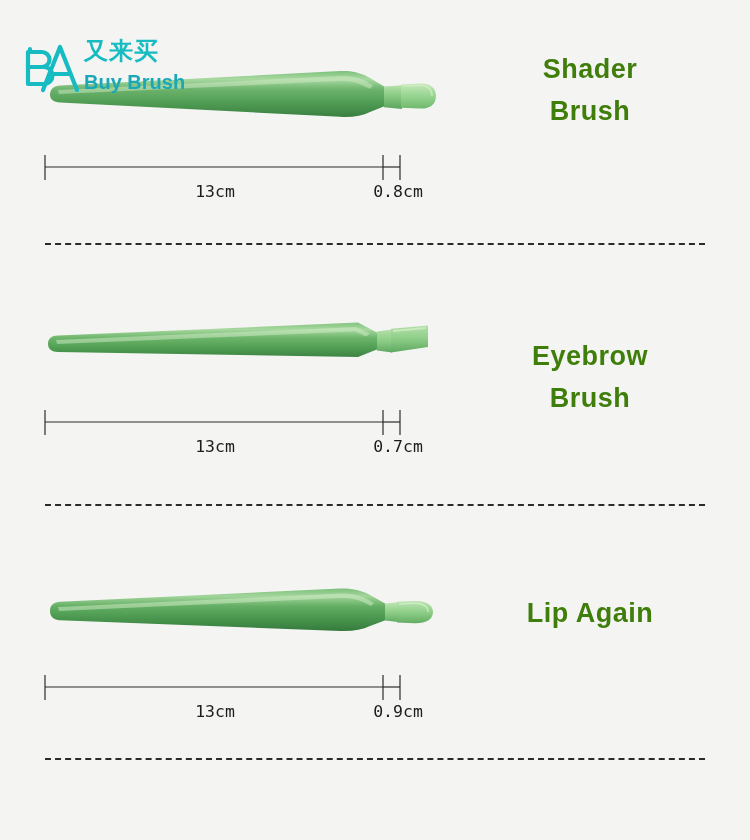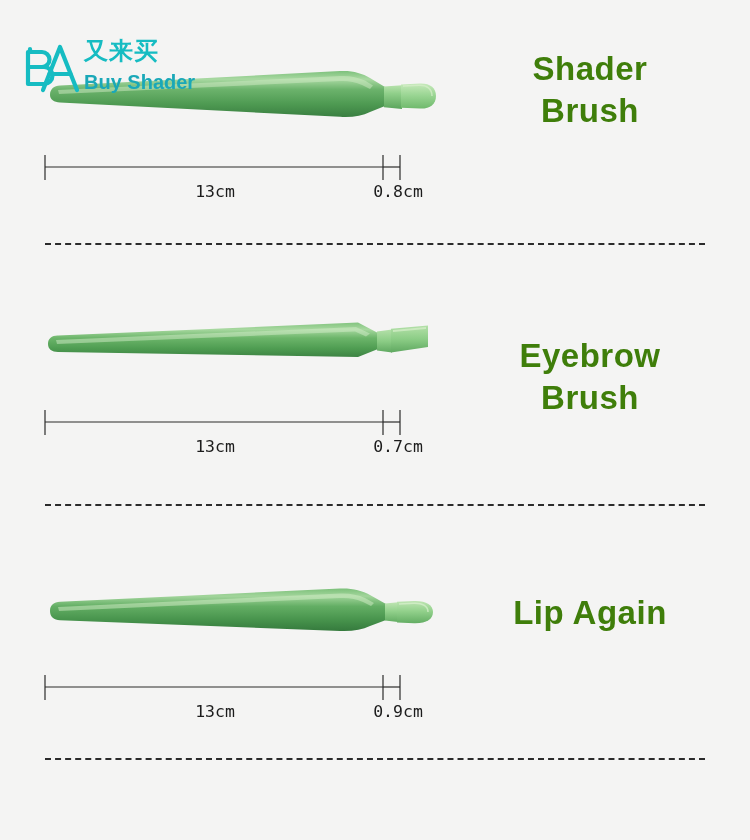--- a/index.html
+++ b/index.html
@@ -84,21 +84,21 @@
   }
   .ruler svg { display: block; width: 410px; height: 60px; }
 
   
   .title {
     position: absolute;
     right: 30px;
     text-align: center;
     color: #3f7e0a;
     font-weight: bold;
-    font-size: 33px;
+    font-size: 27px;
     line-height: 42px;
     font-family: "Liberation Sans", sans-serif;
     letter-spacing: 0.5px;
     width: 260px;
   }
   .title-1 { top: 48px; }
   .title-2 { top: 335px; }
   .title-3 { top: 592px; }
 
   
@@ -128,21 +128,21 @@
           <path d="M12 18 v-3"></path>
         </g>
         <g fill="none" stroke="#16bcc2" stroke-width="4.2" stroke-linejoin="round" stroke-linecap="round">
           <path d="M25 56 L42 13 L59 56"></path>
           <path d="M31.5 40 h21"></path>
         </g>
       </svg>
     </div>
     <div class="logo-text">
       <span class="logo-cn">又来买</span>
-      <span class="logo-en">Buy Shader</span>
+      <span class="logo-en">Buy Brush</span>
     </div>
   </div>
 
   <div class="row row-1">
     <div class="brush-area">
       <svg class="brush-svg" viewBox="0 0 400 115">
         <defs>
           <linearGradient id="g1a" x1="0" y1="0" x2="0" y2="1">
             <stop offset="0%" stop-color="#7dc17c"></stop>
             <stop offset="18%" stop-color="#a9d9a2"></stop>

